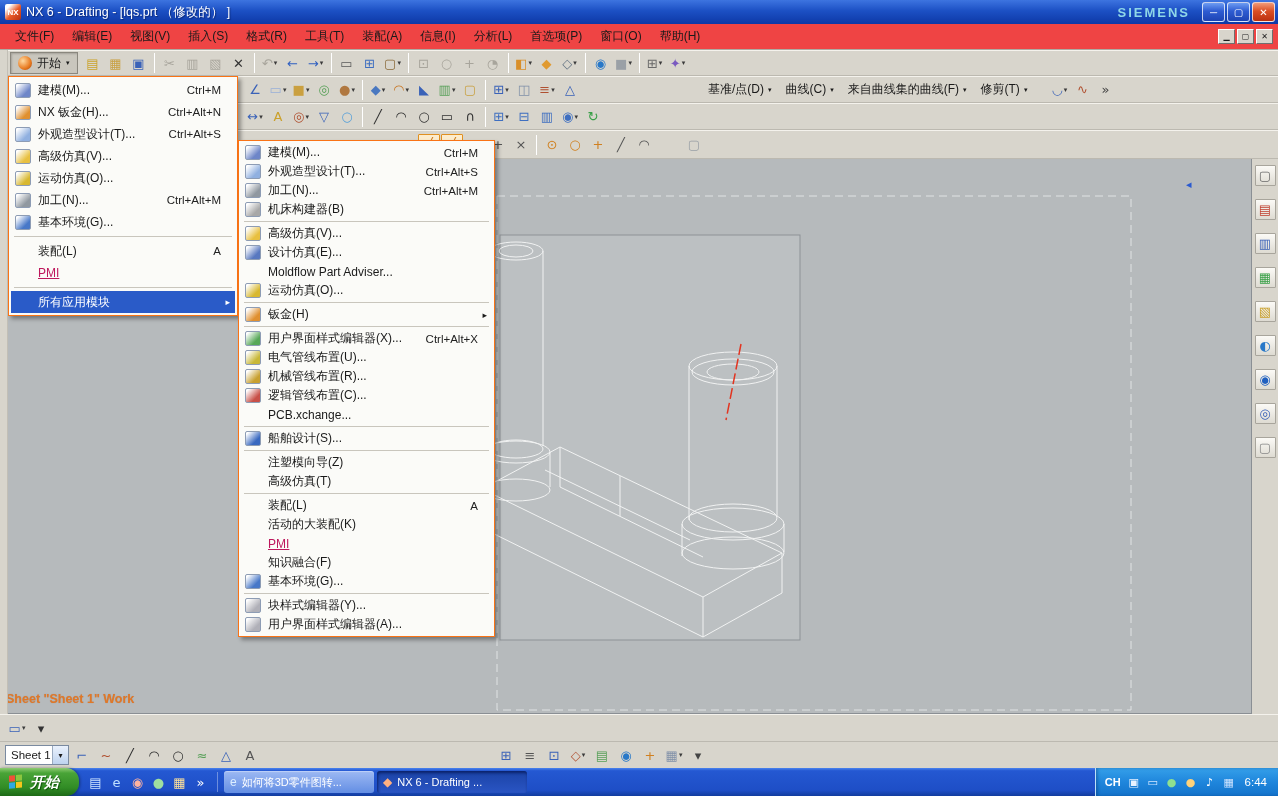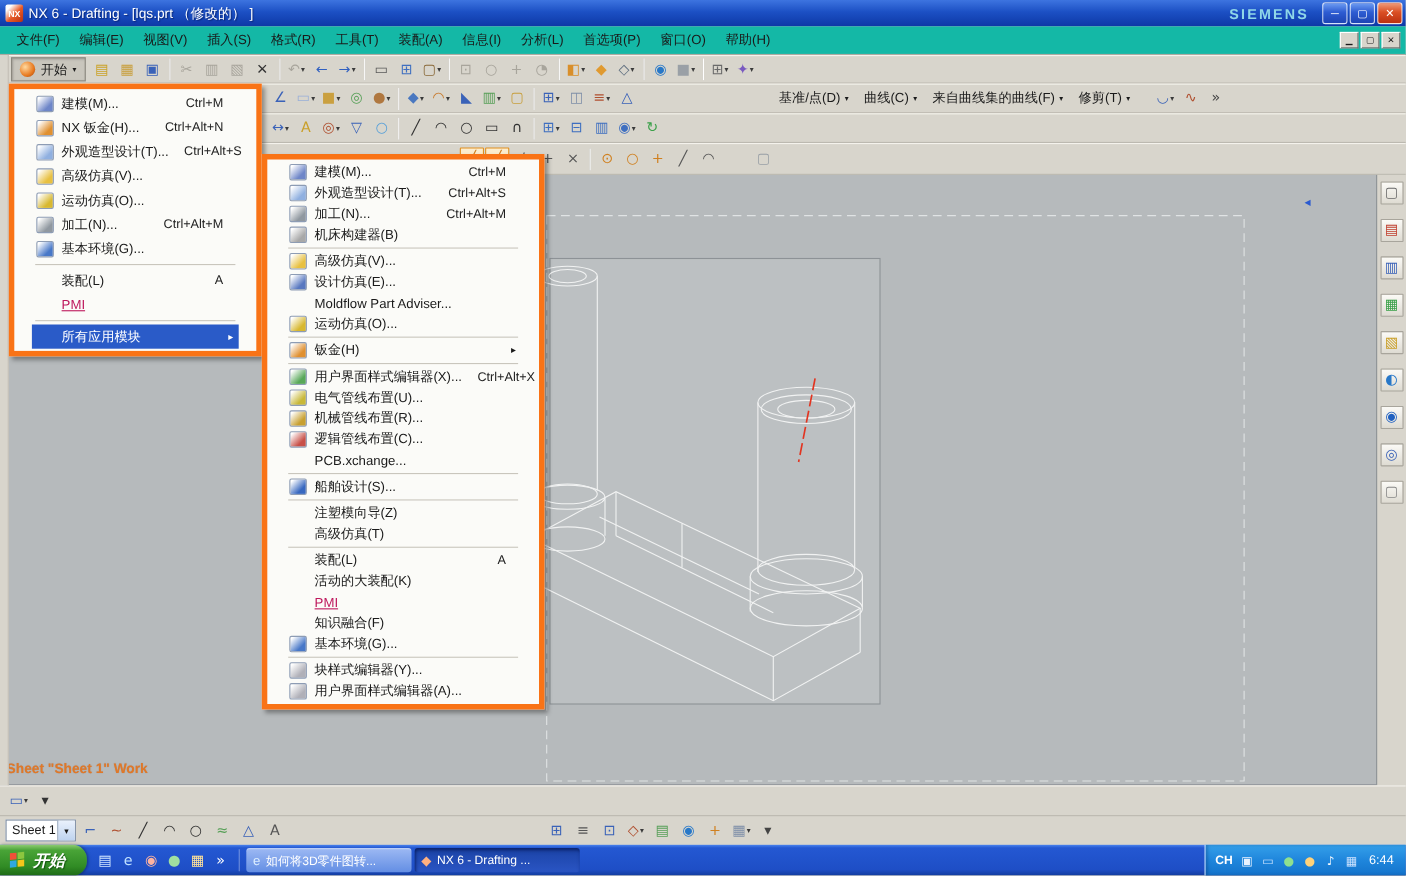--- a/index.html
+++ b/index.html
@@ -11,21 +11,21 @@
     background:linear-gradient(180deg,#3d74e0 0%,#1c50c4 45%,#0d38a6 100%)}
   .app-icon{width:16px;height:16px;margin:0 5px 0 2px;border-radius:2px;background:linear-gradient(135deg,#fdfdfd 20%,#e85a28 55%,#b83010);display:flex;align-items:center;justify-content:center;color:#fff;font-size:8px;font-weight:bold}
   .title-text{font-weight:normal;font-size:12.5px;text-shadow:1px 1px 1px rgba(0,20,80,.6);white-space:nowrap}
   .brand{margin-left:auto;margin-right:12px;color:#8fd7e8;font-weight:bold;letter-spacing:2px;font-size:13px}
   .winbtns{display:flex;gap:2px}
   .winbtn{width:23px;height:20px;border:1px solid rgba(255,255,255,.75);border-radius:3px;display:flex;align-items:center;justify-content:center;color:#fff;font-size:10px;
     background:linear-gradient(180deg,#6d9cf2,#2e5cd2 45%,#1d44b4)}
   .winbtn.close{background:linear-gradient(180deg,#f09a78,#da4f24 45%,#bb3110)}
 
   
-  .menubar{position:absolute;left:0;top:24px;width:1278px;height:26px;background:#14b8a6;border-bottom:1px solid #aeaba2;display:flex;align-items:center;padding-left:6px}
+  .menubar{position:absolute;left:0;top:24px;width:1278px;height:26px;background:#ef4444;border-bottom:1px solid #aeaba2;display:flex;align-items:center;padding-left:6px}
   .menus{display:flex;align-items:center}
   .menu-item{padding:4px 9px;white-space:nowrap}
   .mdi{margin-left:auto;display:flex;margin-right:5px}
   .mdibtn{width:17px;height:15px;margin-left:2px;background:#d8d5cc;border:1px solid;border-color:#fff #6f6f6f #6f6f6f #fff;font-size:8px;display:flex;align-items:center;justify-content:center}
 
   
   .tb{position:absolute;left:0;width:1278px;background:#d8d5cc;display:flex;align-items:center;padding-left:10px;border-top:1px solid #f4f2ec;border-bottom:1px solid #bcb9b0}
   .tb.row1{top:50px;height:26px}
   .tb.row2{top:76px;height:27px}
   .tb.row3{top:103px;height:27px}
@@ -58,21 +58,21 @@
   .rightbar .tbtn{min-width:21px;height:21px;background:linear-gradient(180deg,#fbfaf6,#dedbd2);border:1px solid #a8a59c}
 
   
   .bottomA{position:absolute;left:0;top:714px;width:1278px;height:27px;background:#d8d5cc;border-top:1px solid #f4f2ec;display:flex;align-items:center;padding-left:6px}
   .bottomB{position:absolute;left:0;top:741px;width:1278px;height:27px;background:#d8d5cc;border-top:1px solid #bcb9b0;display:flex;align-items:center;padding-left:5px;gap:2px}
   .combo{width:64px;height:20px;background:#fff;border:1px solid #7a8aa0;display:flex;align-items:center;padding-left:5px;font-size:11.5px}
   .combo .arrow{margin-left:auto;width:16px;height:18px;border-left:1px solid #9aaabf;background:linear-gradient(180deg,#eaf1fc,#bed3ef);display:flex;align-items:center;justify-content:center;font-size:8px}
   .bgroupR{display:flex;align-items:center;gap:2px;margin-left:232px}
 
   
-  .menu-panel{position:absolute;background:#fbfbf8;border:5px solid #f97316;box-shadow:3px 3px 4px rgba(0,0,0,.35);z-index:40;padding:2px 16px}
+  .menu-panel{position:absolute;background:#fbfbf8;border:1px solid #f97316;box-shadow:3px 3px 4px rgba(0,0,0,.35);z-index:40;padding:2px 2px}
   .start-menu{left:8px;top:76px;width:230px}
   .submenu{left:238px;top:140px;width:257px}
   .mi{display:flex;align-items:center;height:22px;padding:0 5px 0 4px;white-space:nowrap}
   .submenu .mi{height:19px}
   .mic{width:16px;height:15px;margin-right:7px;border-radius:2px;flex:none}
   .mic.has{border:1px solid #8d9cb4}
   .ml{flex:none}
   .ms{margin-left:auto;padding-left:14px;color:#222;font-size:11.5px}
   .ma{width:9px;text-align:right;font-size:9px;padding-left:2px}
   .mi.hl{background:#2a5bc8;color:#fff}

